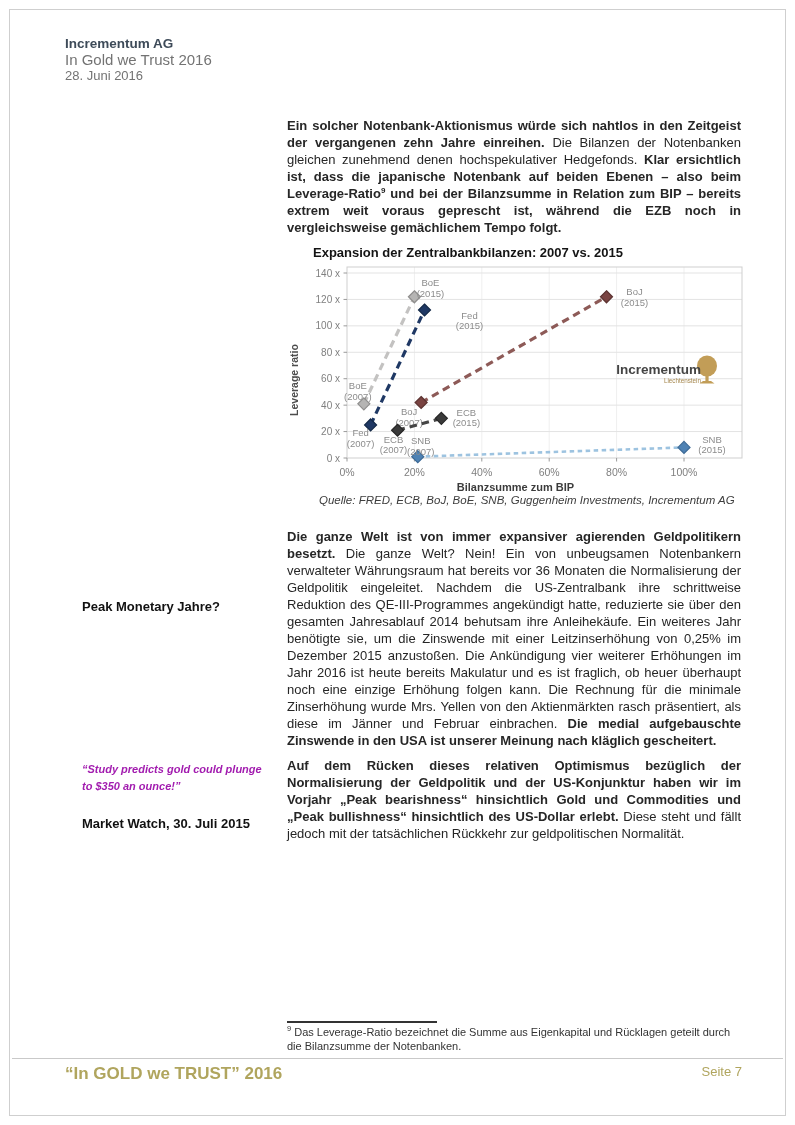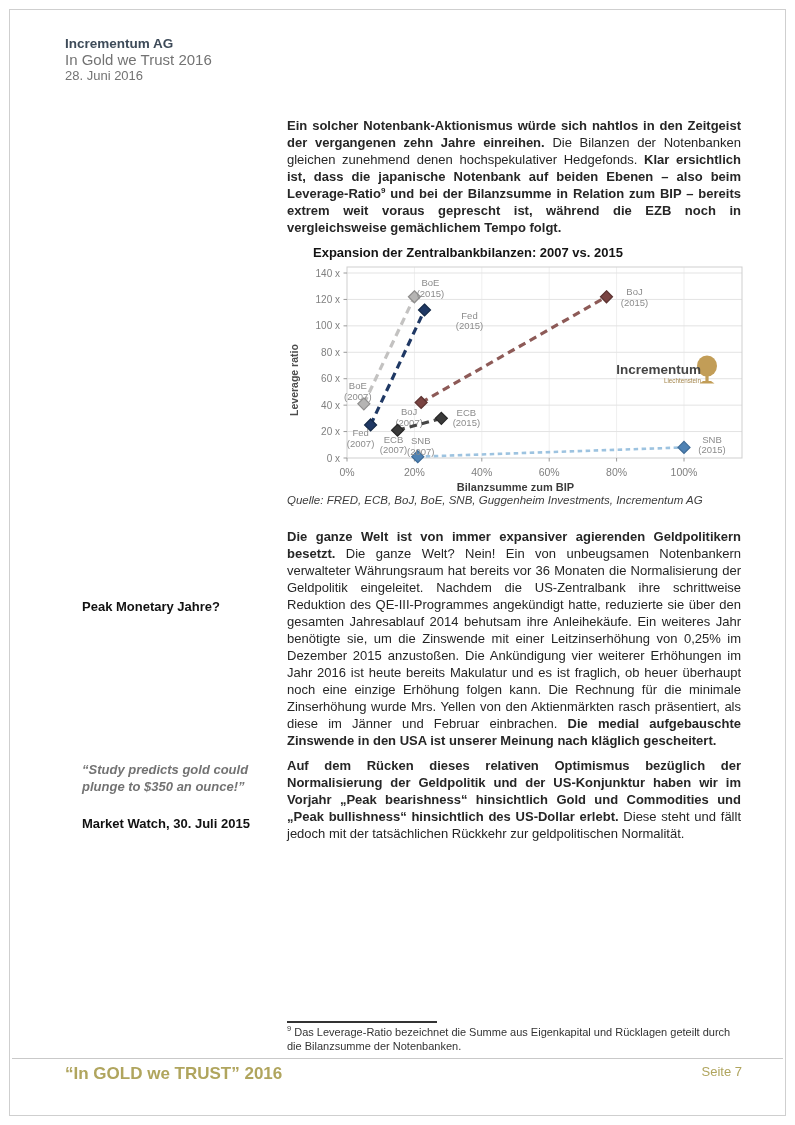--- a/index.html
+++ b/index.html
@@ -4,24 +4,24 @@
 <style>
   html,body{margin:0;padding:0;}
   body{
     width:795px;height:1125px;position:relative;background:#ffffff;
     font-family:"Liberation Sans",sans-serif;color:#262626;overflow:hidden;
   }
   .abs{position:absolute;}
   .body-text{font-size:13px;line-height:17px;text-align:justify;}
   .body-text sup{font-size:8px;vertical-align:super;line-height:0;}
   .margin-note{font-size:13px;font-weight:bold;color:#111;}
-  .quote-text{font-size:13px;font-weight:bold;font-style:italic;line-height:17px;color:#737373;}
+  .quote-text{font-size:11px;font-weight:bold;font-style:italic;line-height:17px;color:#a21caf;}
   .quote-source{font-size:13px;font-weight:bold;line-height:17px;color:#111;margin-top:20px;}
   .chart-title{font-size:13px;font-weight:bold;color:#141414;padding-left:25px;}
-  .chart-source{font-size:11.5px;font-style:italic;color:#3d3d3d;}
+  .chart-source{font-size:11.5px;font-style:italic;color:#3d3d3d;margin-left:32px;}
   .footnote{font-size:11px;line-height:13.5px;color:#333;}
   .footnote sup{font-size:7.5px;vertical-align:super;line-height:0;}
   .page-border{border:1px solid #cfcfcf;}
   .rule{background:#333;}
   .footer-rule{background:#c9c9c9;}
 </style>
 </head>
 <body>
 
 <div class="abs page-border" style="left:9px;top:9px;width:775px;height:1105px;"></div>

